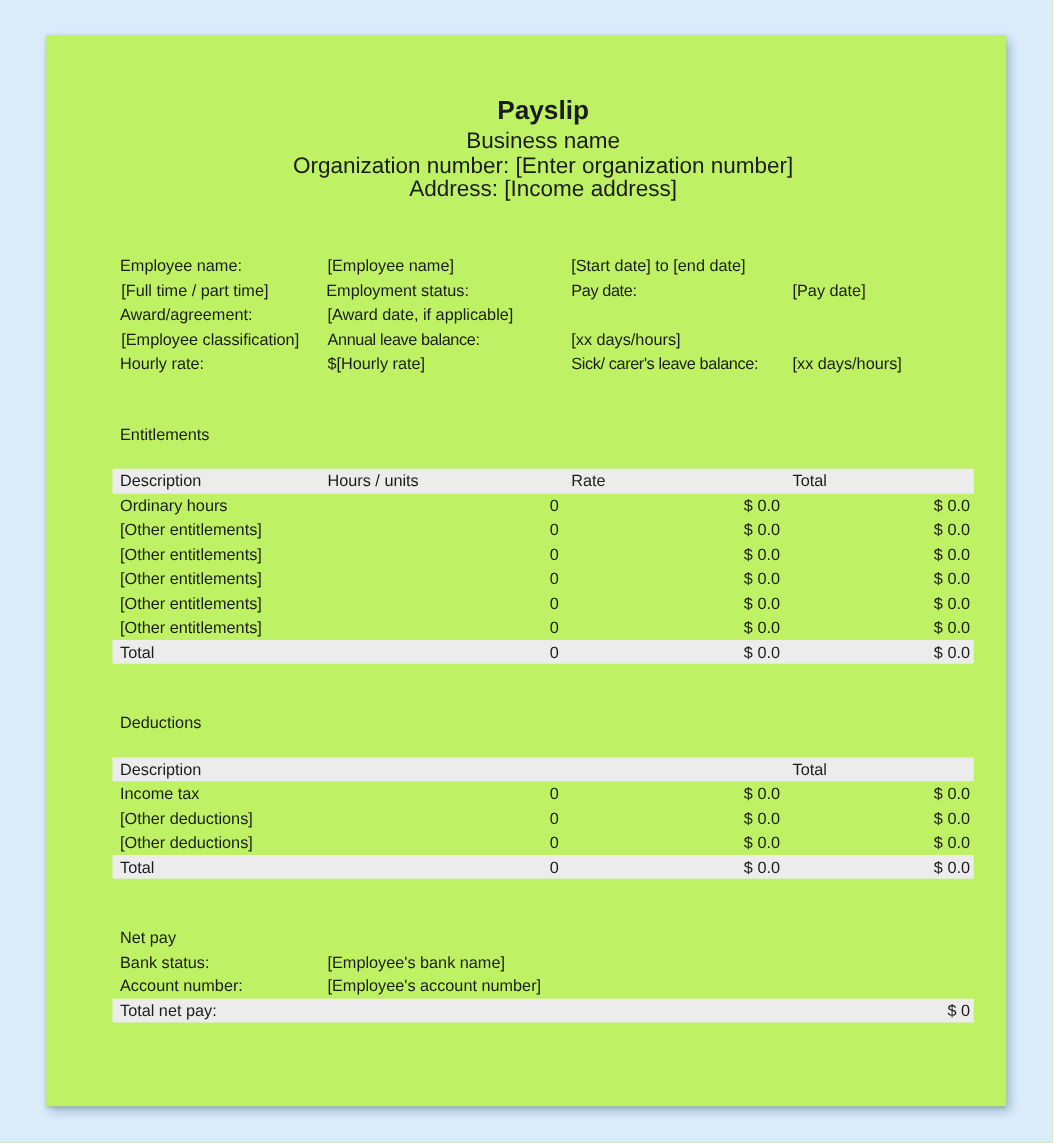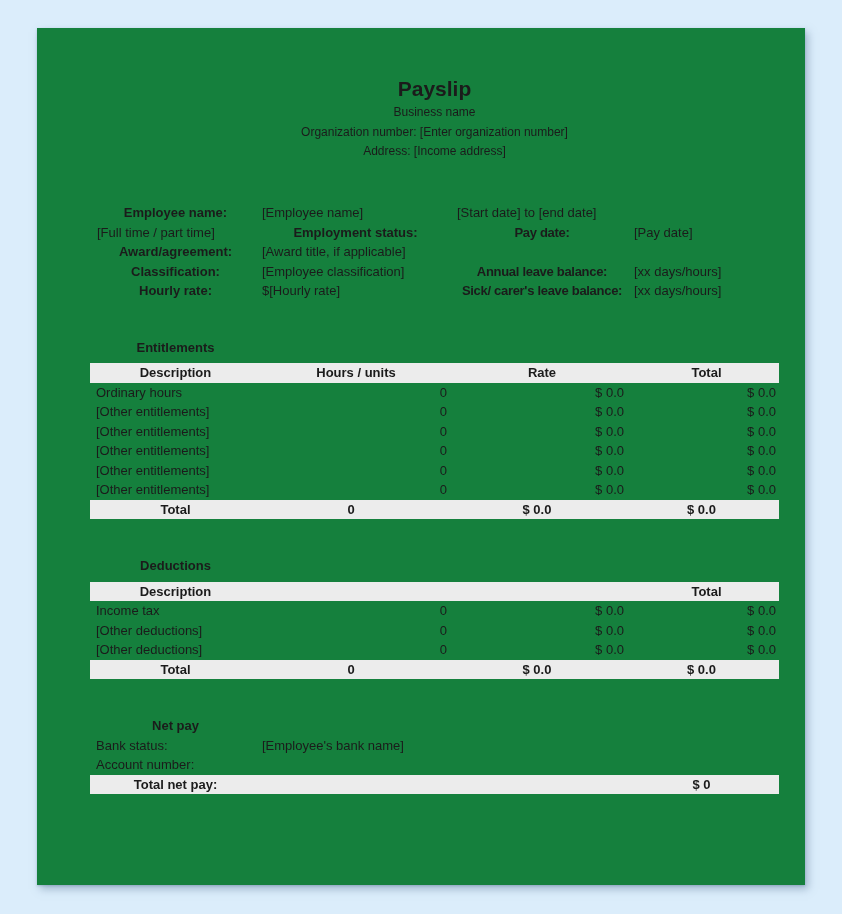--- a/index.html
+++ b/index.html
@@ -8,54 +8,54 @@
     background:#dbedfb;
     font-family:"Liberation Sans", sans-serif;
     color:#1b1b1b;
     position:relative;
     overflow:hidden;
   }
   .page {
     position:absolute;
     left:37px; top:28px;
     width:768px; height:857px;
-    background:#15803d;
+    background:#bef264;
     box-shadow: 0 1px 2px rgba(100,130,160,0.35), 3px 4px 8px rgba(100,130,160,0.5);
   }
   .content {
     position:absolute;
     left:53px; top:0;
     width:689px;
   }
   
   .doc-header { margin-top:47px; text-align:center; }
   .doc-title { font-size:21px; font-weight:bold; line-height:28px; }
-  .doc-sub   { font-size:12px; line-height:19.5px; }
+  .doc-sub   { font-size:18px; line-height:19.5px; }
 
   
   .row {
     display:grid;
     grid-template-columns:165px 195px 177px 152px;
     height:19.5px;
     align-items:center;
     font-size:13px;
     line-height:19.5px;
   }
   .cell { white-space:nowrap; overflow:visible; }
   .c1   { padding-left:6px; }
   .pl   { padding-left:7px; }
   .rt   { text-align:right; padding-right:3px; }
-  .b    { font-weight:bold;text-align:center; }
+  .b    { font-weight:normal; }
   .band { background:#ececec; }
   .tight{ letter-spacing:-0.3px; }
 
   .emp-info   { margin-top:41.5px; }
   .sec-title  { margin-top:37px; }
   .sec-title.deductions { }
-  .table      { margin-top:6px; }
+  .table      { margin-top:18px; }
 </style>
 </head>
 <body>
 
 <div class="page">
   <div class="content">
 
     <div class="doc-header">
       <div class="doc-title">Payslip</div>
       <div class="doc-sub">Business name</div>
@@ -70,26 +70,25 @@
         <div class="cell pl">[Start date] to [end date]</div>
       </div>
       <div class="row">
         <div class="cell pl">[Full time / part time]</div>
         <div class="cell c1 b">Employment status:</div>
         <div class="cell pl b tight">Pay date:</div>
         <div class="cell pl">[Pay date]</div>
       </div>
       <div class="row">
         <div class="cell c1 b">Award/agreement:</div>
-        <div class="cell pl">[Award title, if applicable]</div>
+        <div class="cell pl">[Award date, if applicable]</div>
         <div class="cell"></div>
           <div class="cell"></div>
       </div>
       <div class="row">
-        <div class="cell c1 b">Classification:</div>
         <div class="cell pl">[Employee classification]</div>
         <div class="cell pl b tight">Annual leave balance:</div>
         <div class="cell pl">[xx days/hours]</div>
       </div>
       <div class="row">
         <div class="cell c1 b">Hourly rate:</div>
         <div class="cell pl">$[Hourly rate]</div>
         <div class="cell pl b tight">Sick/ carer's leave balance:</div>
         <div class="cell pl">[xx days/hours]</div>
       </div>
@@ -190,20 +189,21 @@
     </div>
     <div>
       <div class="row">
         <div class="cell c1">Bank status:</div>
         <div class="cell pl">[Employee's bank name]</div>
         <div class="cell"></div>
           <div class="cell"></div>
       </div>
       <div class="row">
         <div class="cell c1">Account number:</div>
+        <div class="cell pl">[Employee's account number]</div>
         <div class="cell"></div>
           <div class="cell"></div>
       </div>
       <div class="row band">
         <div class="cell c1 b">Total net pay:</div>
         <div class="cell"></div>
         <div class="cell"></div>
         <div class="cell rt b">$ 0</div>
       </div>
     </div>

